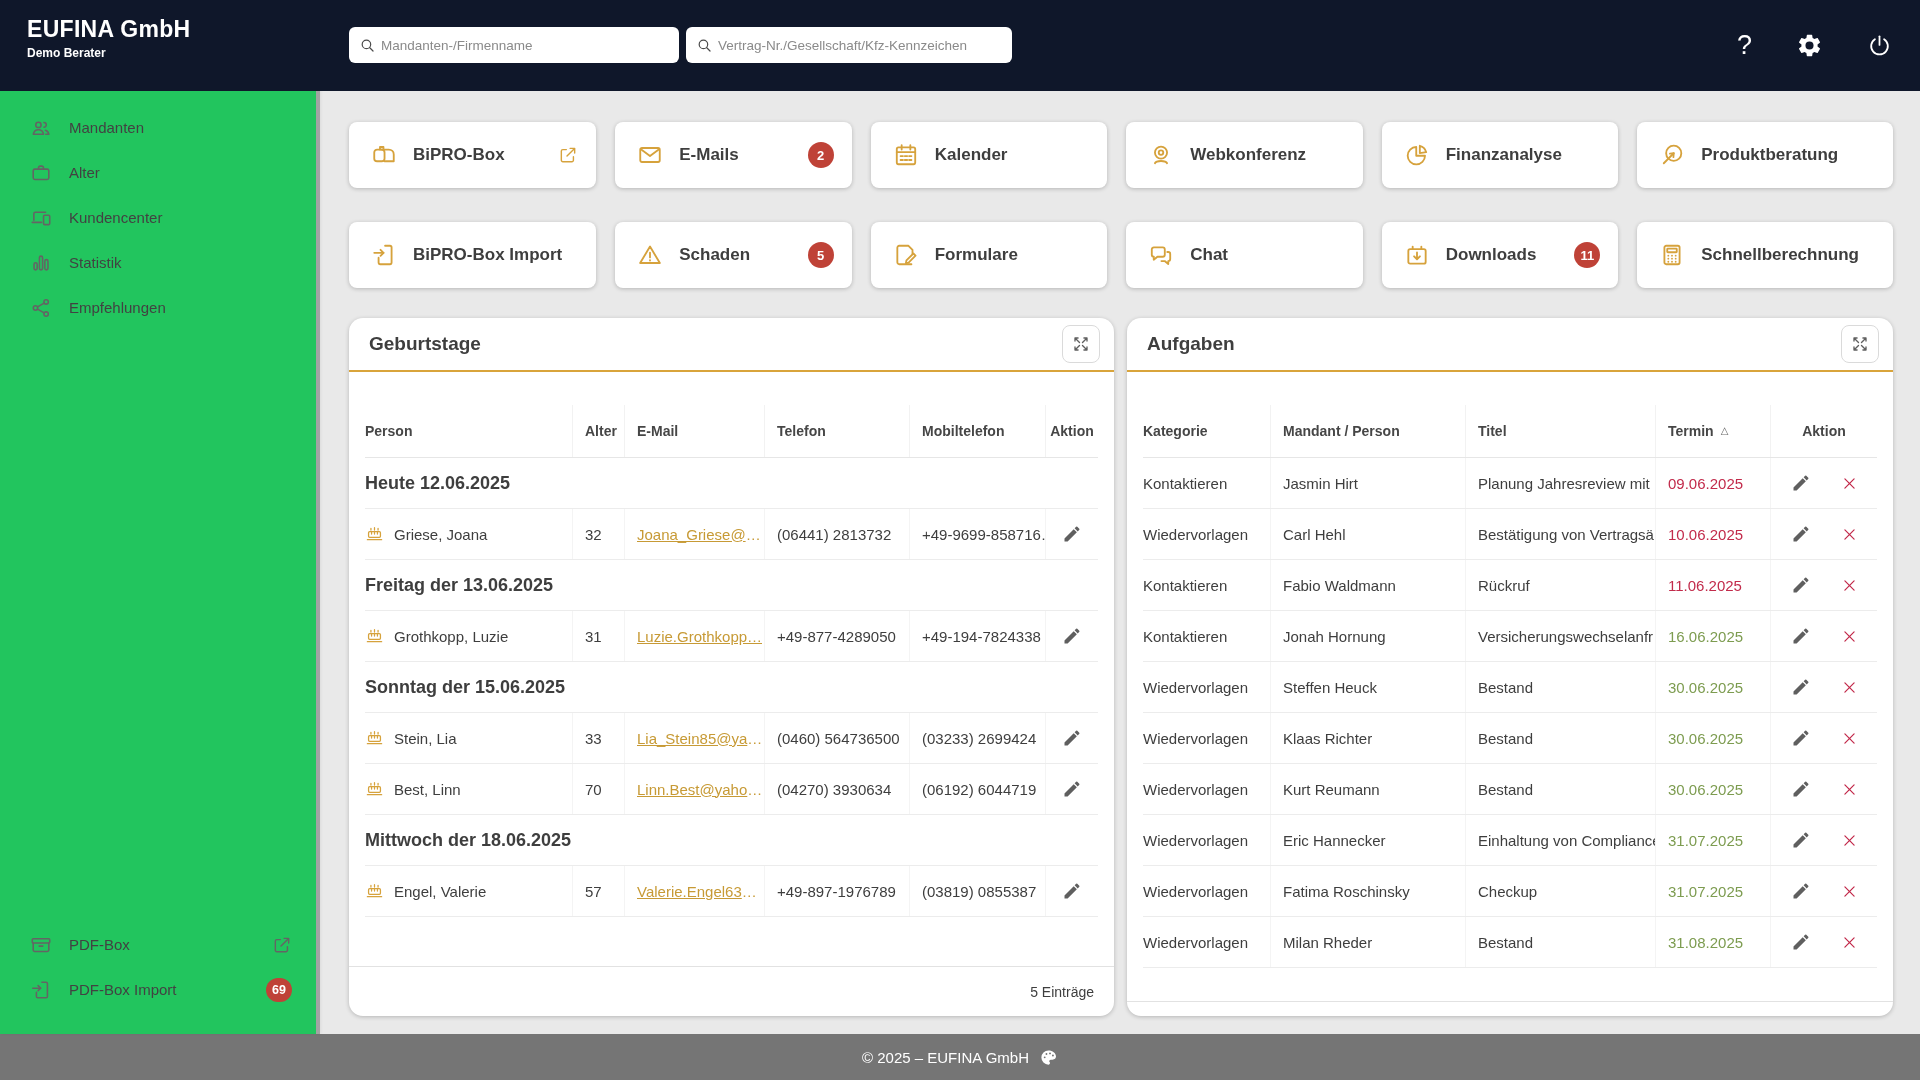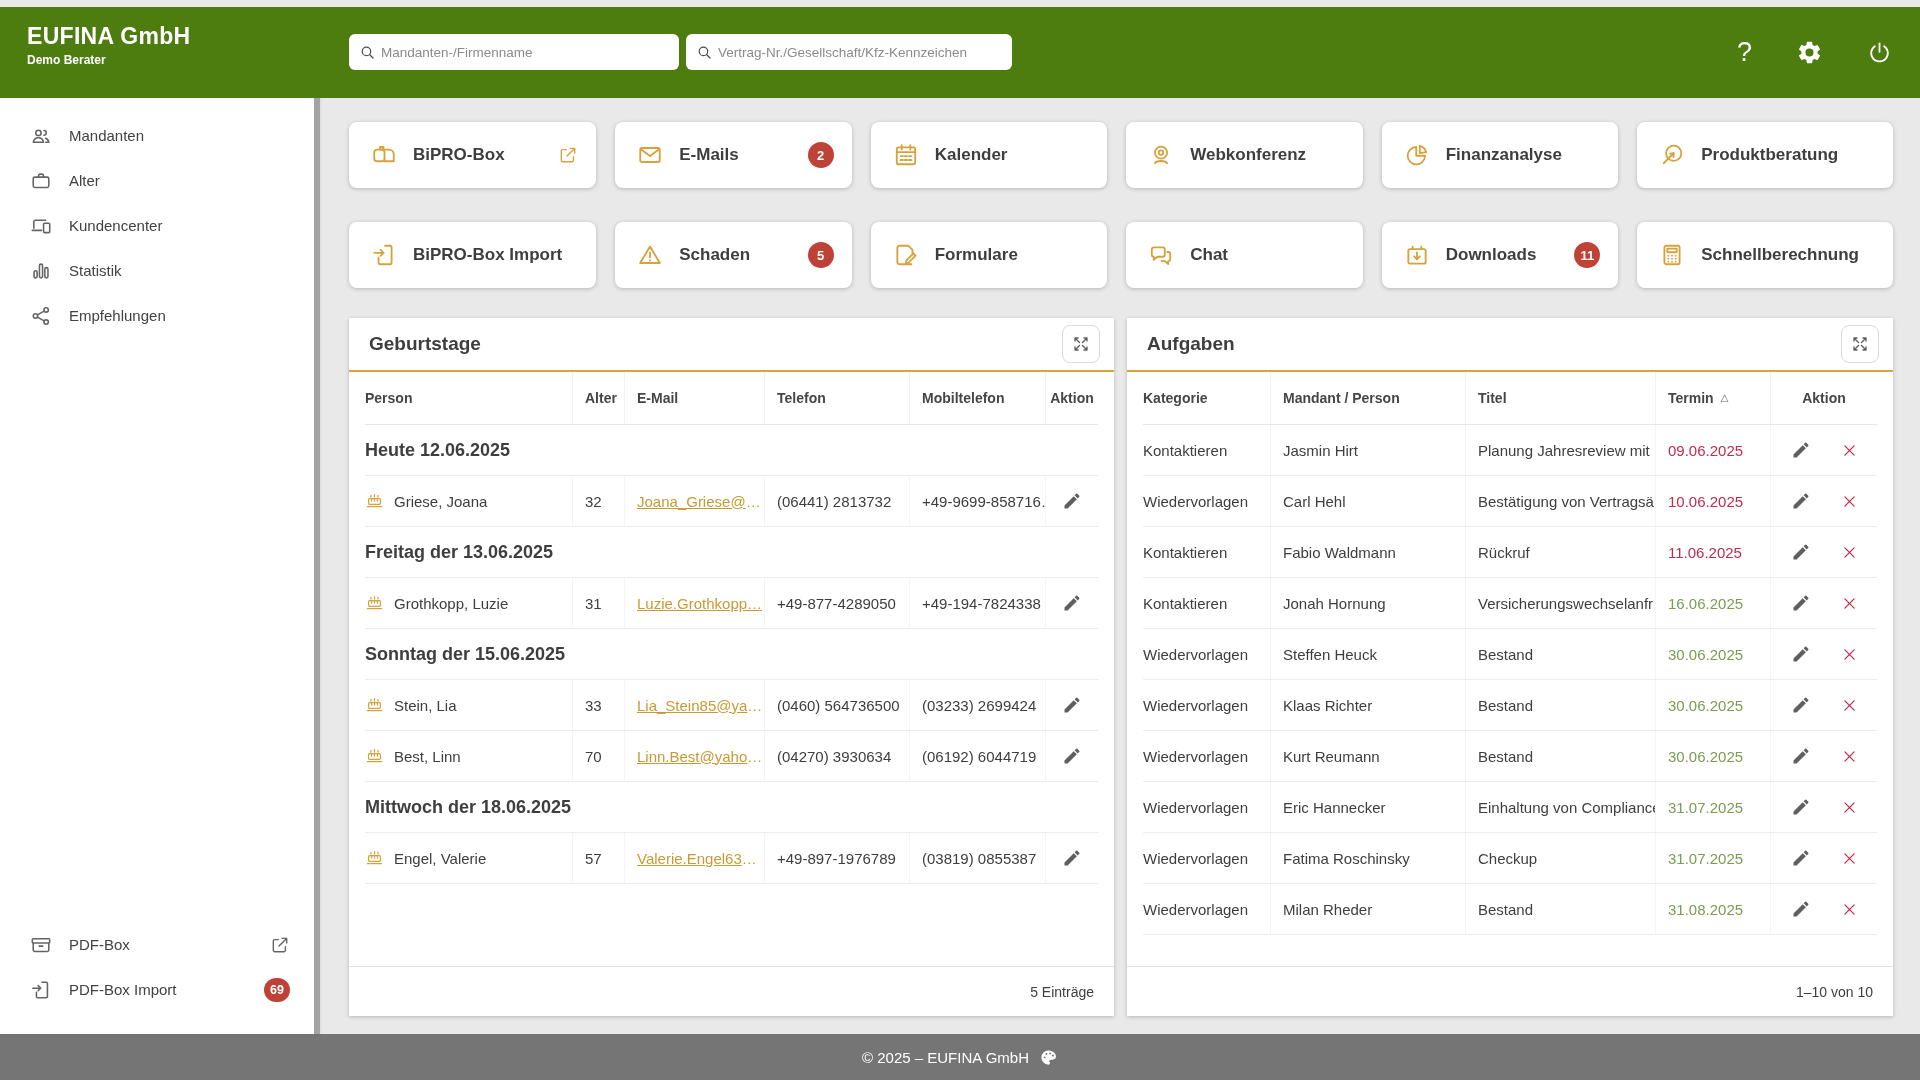--- a/index.html
+++ b/index.html
@@ -1,38 +1,38 @@
 <!DOCTYPE html>
 <html><head>
 <meta charset="utf-8">
 <style>
   * { margin:0; padding:0; box-sizing:border-box; }
   html,body { width:1920px; height:1080px; overflow:hidden; }
   body { font-family:"Liberation Sans","DejaVu Sans",sans-serif; background:#e9e9e9; color:#3e3e3e; }
   .app { position:relative; width:1920px; height:1080px; }
 
   
-  .topbar { position:absolute; top:0; left:0; right:0; height:91px; background:#4d7c0f; z-index:5;margin-top:7px; }
+  .topbar { position:absolute; top:0; left:0; right:0; height:91px; background:#0f172a; z-index:5; }
   .brand { position:absolute; left:27px; top:16px; color:#fff; }
   .brand-title { font-size:23px; font-weight:bold; letter-spacing:.3px; }
   .brand-sub { font-size:12px; font-weight:bold; margin-top:3px; }
   .searchbox { position:absolute; top:27px; height:36px; background:#fff; border-radius:6px;
                display:flex; align-items:center; padding:0 10px; gap:5px; }
   .searchbox.s1 { left:349px; width:330px; }
   .searchbox.s2 { left:686px; width:326px; }
   .searchbox input { border:none; outline:none; flex:1; font-size:13.5px; color:#4a4a4a;
                      font-family:inherit; background:transparent; }
   .searchbox input::placeholder { color:#8a8a8a; }
   .top-actions { position:absolute; right:28px; top:0; height:91px; display:flex; align-items:center; gap:44px; color:#fff; }
   .top-btn { background:none; border:none; color:#fff; cursor:pointer; display:flex; align-items:center; justify-content:center; }
   .q-glyph { font-size:27px; font-weight:400; font-family:"Liberation Sans",sans-serif; }
 
   
-  .sidebar { position:absolute; top:87px; left:0; width:320px; bottom:46px; background:#ffffff;
-             border-right:6px solid #a3a3a3; box-shadow:1px 0 3px rgba(0,0,0,.06); z-index:4; }
+  .sidebar { position:absolute; top:79px; left:0; width:320px; bottom:46px; background:#22c55e;
+             border-right:4px solid #a3a3a3; box-shadow:1px 0 3px rgba(0,0,0,.06); z-index:4; }
   .side-nav { padding-top:26px; }
   .side-item { height:45px; display:flex; align-items:center; gap:17px; padding:0 24px 0 30px;
                font-size:15px; color:#424242; cursor:pointer; }
   .side-item .ic { color:#646464; flex:0 0 auto; }
   .side-bottom { position:absolute; bottom:22px; left:0; right:0; }
   .side-right { margin-left:auto; display:flex; align-items:center; color:#6d6d6d; }
 
   
   .main { position:absolute; left:320px; top:91px; right:0; bottom:46px; }
   .tiles { position:absolute; left:29px; right:27px; top:31px; display:grid;
@@ -41,22 +41,22 @@
           display:flex; align-items:center; gap:16px; padding:0 18px 0 22px; cursor:pointer; }
   .tile .ic { color:#d6a23c; flex:0 0 auto; }
   .tile-label { font-size:17px; font-weight:bold; color:#3e3e3e; white-space:nowrap; }
   .tile-right { margin-left:auto; display:flex; align-items:center; color:#757575; }
   .badge { min-width:26px; height:26px; border-radius:13px; background:#bf4237; color:#fff;
            font-size:13px; font-weight:bold; display:inline-flex; align-items:center; justify-content:center; padding:0 6px; }
   .badge-sm { min-width:24px; height:24px; border-radius:12px; font-size:12.5px; }
 
   
   .cards { position:absolute; left:29px; right:27px; top:227px; bottom:18px; display:flex; gap:13px; }
-  .card { background:#fff; border-radius:0; box-shadow:0 1px 4px rgba(0,0,0,.22);
-          display:flex; flex-direction:column; overflow:hidden; }
+  .card { background:#fff; border-radius:14px; box-shadow:0 1px 4px rgba(0,0,0,.22);
+          display:flex; flex-direction:column; overflow:hidden;gap:33px; }
   .card-birthdays { width:765px; flex:0 0 auto; }
   .card-tasks { flex:1; }
   .card-header { height:54px; flex:0 0 auto; display:flex; align-items:center;
                  padding:0 14px 0 20px; border-bottom:2px solid #d9a43b; }
   .card-title { font-size:19px; font-weight:bold; color:#3e3e3e; }
   .expand-btn { margin-left:auto; width:38px; height:38px; border:1px solid #dadada; border-radius:8px;
                 background:#fff; cursor:pointer; display:flex; align-items:center; justify-content:center; color:#5f5f5f; }
 
   .tbl { flex:0 0 auto; padding:0 16px; }
   .thead, .trow { display:grid; align-items:stretch; }

